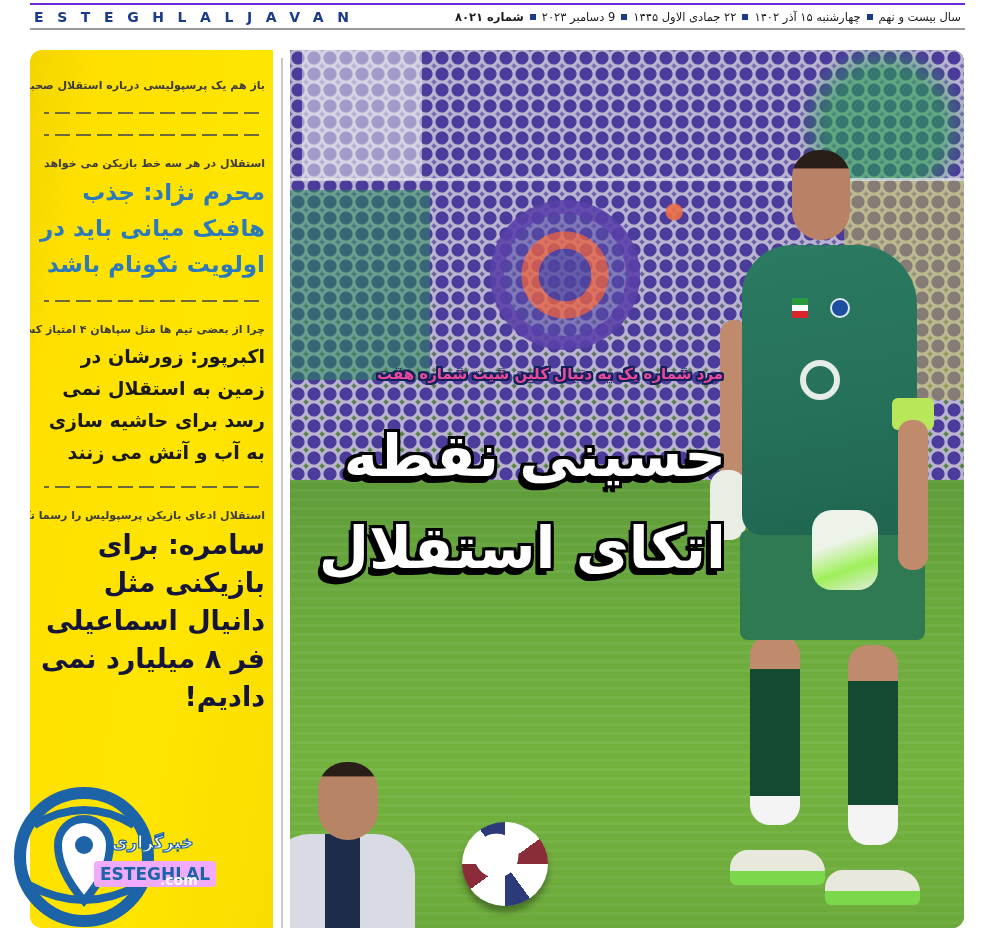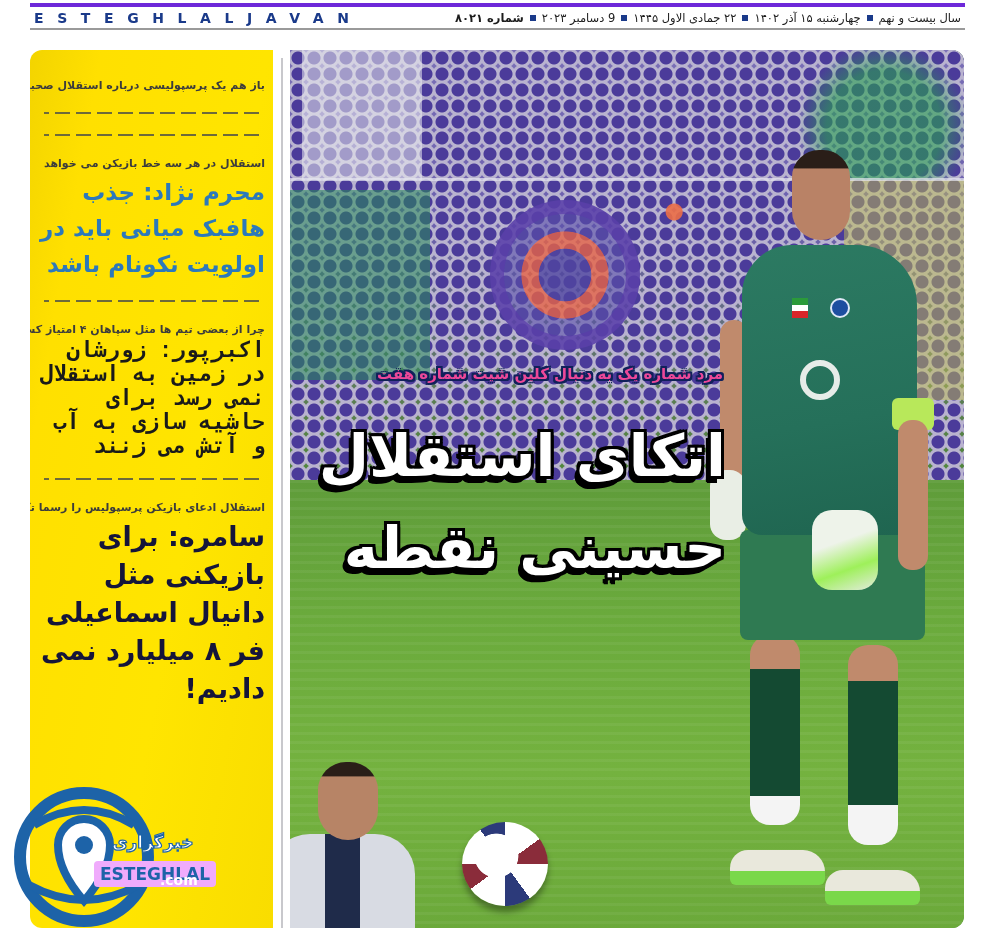--- a/index.html
+++ b/index.html
@@ -2,21 +2,21 @@
 <html><head>
 <meta charset="utf-8">
 <style>
   * { box-sizing: border-box; margin: 0; padding: 0; }
   html, body { width: 990px; height: 931px; background: #ffffff; overflow: hidden; }
   body { position: relative; font-family: "DejaVu Sans", sans-serif; }
 
   
   .masthead {
     position: absolute; left: 30px; top: 3px; width: 935px; height: 27px;
-    border-top: 4px solid #6d28d9; border-bottom: 2px solid #9a9a9a;
+    border-top: 2px solid #6d28d9; border-bottom: 2px solid #9a9a9a;
     display: flex; align-items: center; justify-content: space-between;
     padding: 0 4px;
   }
   .brand-wordmark {
     font-family: "DejaVu Sans", sans-serif; font-weight: bold;
     font-size: 14px; letter-spacing: 13.6px; color: #1a3a8a;
     white-space: nowrap;
   }
   .issue-line {
     direction: rtl; display: flex; align-items: center; gap: 6px;
@@ -41,21 +41,21 @@
     font-size: 11px; font-weight: bold; color: #3c3c3c; line-height: 16px; margin-bottom: 2px;
     white-space: nowrap;
   }
   .story .headline {
     font-weight: bold; line-height: 1.18; letter-spacing: -0.5px;
   }
   .story-1 .headline { font-size: 30px; color: #111; line-height: 39px; }
   .story-1 .headline .accent { color: #7a1515; }
   .story-2 .headline { font-size: 25px; color: #e62016; line-height: 36px; }
   .story-3 .headline { font-size: 23px; color: #2c79bb; line-height: 36px; }
-  .story-4 .headline { font-size: 22px; color: #1a1a1a; line-height: 24px; font-family: Liberation Mono, monospace; }
+  .story-4 .headline { font-size: 19px; color: #1a1a1a; line-height: 32px; }
   .story-5 .headline { font-size: 27px; color: #15153a; line-height: 38px; }
 
   .dash-sep {
     height: 2px; margin: 18px 6px 20px 6px;
     background: repeating-linear-gradient(to left, #6d6a3a 0 15px, transparent 15px 21px);
   }
 
   
   .watermark {
     position: absolute; left: 14px; top: 785px; width: 175px; height: 145px;
@@ -305,22 +305,22 @@
   <div class="ball"></div>
 
   <div class="pundit">
     <div class="jacket"></div>
     <div class="face"></div>
   </div>
 </section>
 
 <div class="kicker-pill">مرد شماره یک به دنبال کلین شیت شماره هفت</div>
 <h1 class="main-headline">
+  <span class="line">حسینی نقطه</span>
   <span class="line">اتکای استقلال</span>
-  <span class="line">حسینی نقطه</span>
 </h1>
 
 <svg class="watermark" viewBox="0 0 175 145">
   <circle cx="70" cy="72" r="64" fill="none" stroke="#1d63a8" stroke-width="12"></circle>
   <path d="M20 40 Q70 10 120 40" fill="none" stroke="#1d63a8" stroke-width="8"></path>
   <path d="M15 100 Q70 130 125 100" fill="none" stroke="#1d63a8" stroke-width="8"></path>
   <path d="M70 60 m-26 0 a26 26 0 1 1 52 0 q0 26 -26 56 q-26 -30 -26 -56z" fill="#ffffff" stroke="#1d63a8" stroke-width="8"></path>
   <circle cx="70" cy="60" r="9" fill="#1d63a8"></circle>
 </svg>
 <div class="watermark-fa">خبرگزاری</div>

